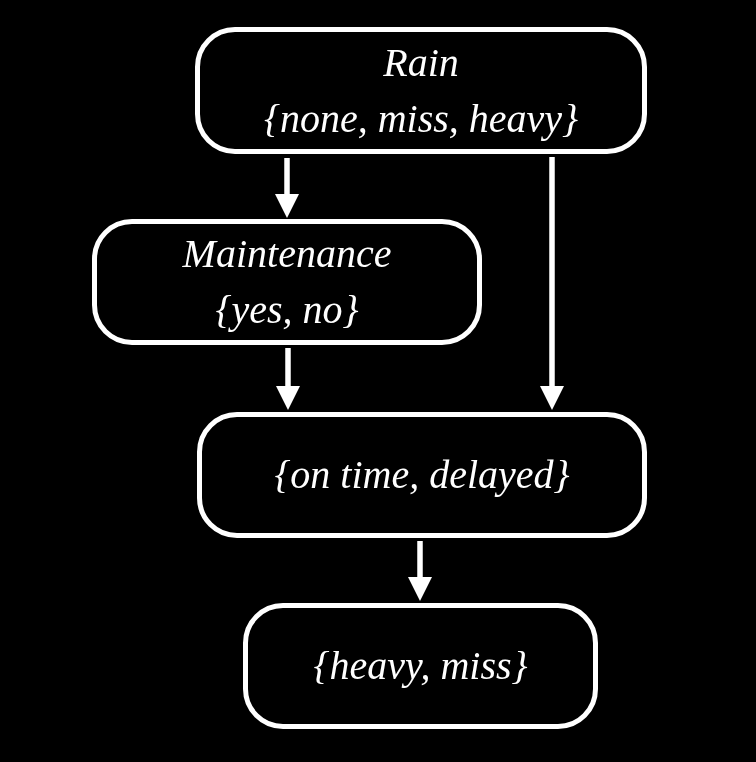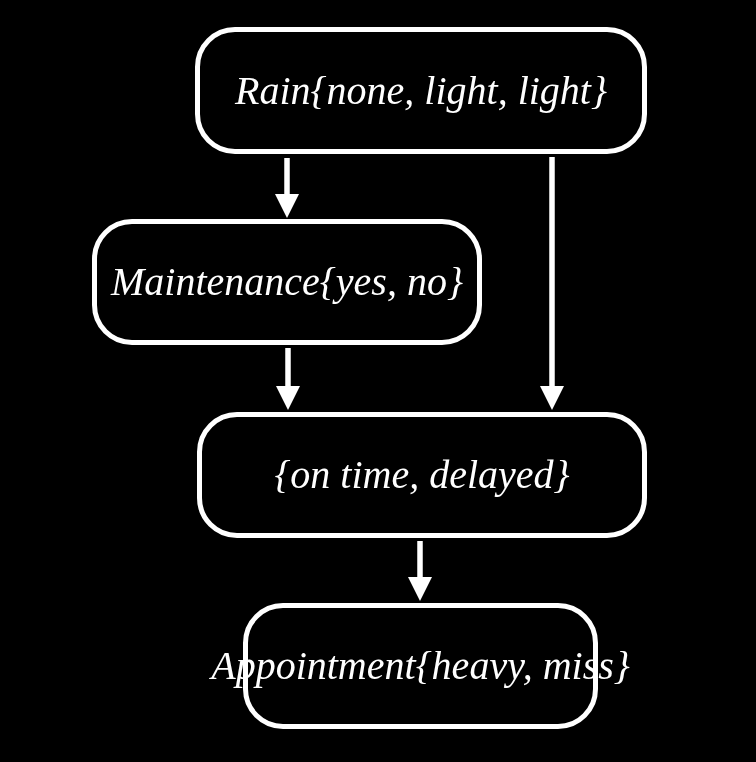--- a/index.html
+++ b/index.html
@@ -30,20 +30,21 @@
     fill: #ffffff;
     stroke: none;
   }
   .node {
     position: absolute;
     box-sizing: border-box;
     border: 5px solid #ffffff;
     border-radius: 40px;
     background: #000000;
     display: flex;
+    flex-direction: column;
     align-items: center;
     justify-content: center;
     text-align: center;
   }
   .node-title, .node-domain {
     color: #ffffff;
     font-style: italic;
     font-size: 40px;
     line-height: 56px;
     white-space: nowrap;
@@ -72,30 +73,29 @@
       <polygon points="288,410 276,386 300,386"></polygon>
     </g>
     <g>
       <line x1="420" y1="541" x2="420" y2="579"></line>
       <polygon points="420,601 408,577 432,577"></polygon>
     </g>
   </svg>
 
   <div class="node node-rain">
     <div class="node-title">Rain</div>
-    <div class="node-domain">{none, light, light}</div>
+    <div class="node-domain">{none, miss, heavy}</div>
   </div>
 
   <div class="node node-maintenance">
     <div class="node-title">Maintenance</div>
     <div class="node-domain">{yes, no}</div>
   </div>
 
   <div class="node node-train">
     <div class="node-domain">{on time, delayed}</div>
   </div>
 
   <div class="node node-appointment">
-    <div class="node-title">Appointment</div>
     <div class="node-domain">{heavy, miss}</div>
   </div>
 
 </div>
 
 </body></html>

